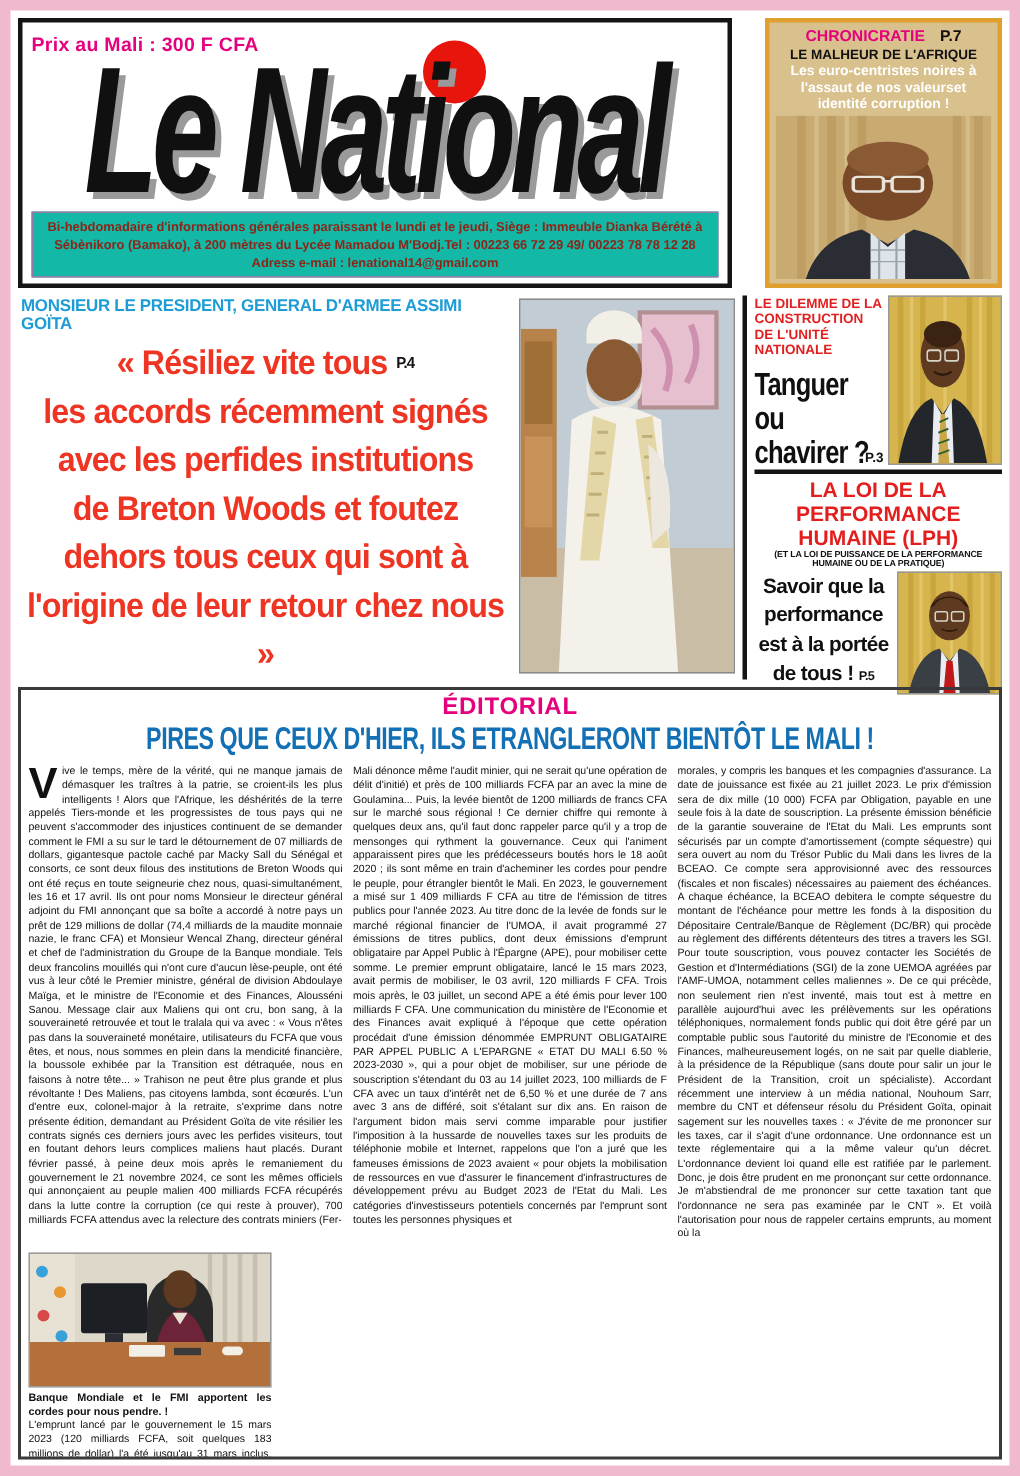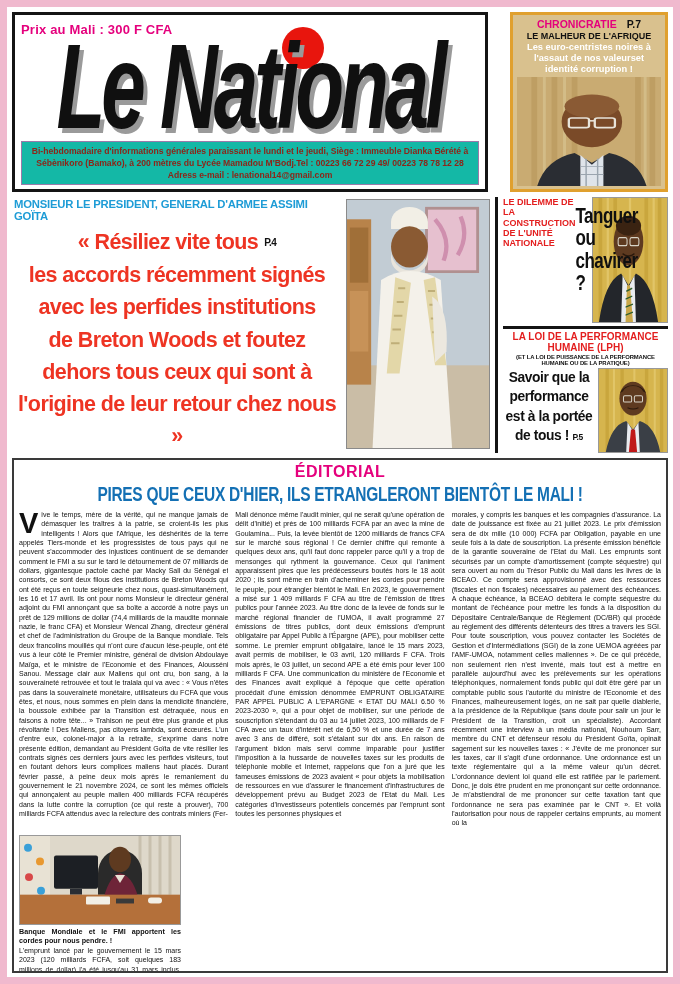--- a/index.html
+++ b/index.html
@@ -57,30 +57,30 @@
   .lead-headline{flex:1;color:#ee3423;font-weight:800;font-size:21.5px;line-height:1.42;
     text-align:center;letter-spacing:-.6px;transform:scaleY(1.06);transform-origin:top center;}
   .lead-page{color:#111;font-weight:800;font-size:10px;vertical-align:middle;margin-left:6px;}
   .center-photo{
     width:144px;height:250px;flex:0 0 auto;margin:2px 5px 0 4px;
     border:1px solid #8a8a8a;box-sizing:border-box;overflow:hidden;background:#cdd6da;
   }
   .center-photo svg{width:100%;height:100%;display:block;}
   .right-col{flex:1;border-left:3px solid #141414;padding-left:5px;display:flex;flex-direction:column;}
   .story1{display:flex;gap:3px;height:126px;}
-  .story1-left{width:86px;flex:0 0 auto;display:flex;flex-direction:row;}
+  .story1-left{width:86px;flex:0 0 auto;display:flex;flex-direction:column;}
   .s-kicker{color:#e31e1e;font-weight:800;font-size:9px;line-height:1.15;}
   .s1-headline{color:#101010;font-weight:900;font-size:17px;line-height:1.05;letter-spacing:-.5px;
     transform:scaleY(1.25);transform-origin:top left;margin-top:8px;}
   .s-page{color:#101010;font-weight:800;font-size:9px;text-align:right;margin-top:auto;}
   .s1-photo{flex:1;border:1px solid #999;overflow:hidden;background:#d6b54e;}
   .s1-photo svg,.s2-photo svg{width:100%;height:100%;display:block;}
   .story-divider{border-top:3px solid #141414;margin:3px 0 2px 0;}
   .story2{flex:1;display:flex;flex-direction:column;}
-  .s-kicker2{color:#e31e1e;font-weight:800;font-size:10px;text-align:center;}
+  .s-kicker2{color:#e31e1e;font-weight:800;font-size:14px;text-align:center;}
   .s-subkicker{color:#101010;font-weight:800;font-size:5.9px;text-align:center;letter-spacing:-.1px;margin-top:1px;}
   .story2-row{flex:1;display:flex;gap:3px;margin-top:2px;}
   .s2-headline{width:92px;flex:0 0 auto;color:#101010;font-weight:900;font-size:13.8px;line-height:1.4;
     text-align:center;letter-spacing:-.4px;}
   .s-page2{font-size:8.5px;font-weight:700;}
   .s2-photo{flex:1;border:1px solid #999;overflow:hidden;background:#d6b54e;}
   
   .edit-box{
     flex:1;margin-top:5px;border:2px solid #3a3a3a;box-sizing:border-box;
     padding:3px 5px 4px 5px;overflow:hidden;display:flex;

